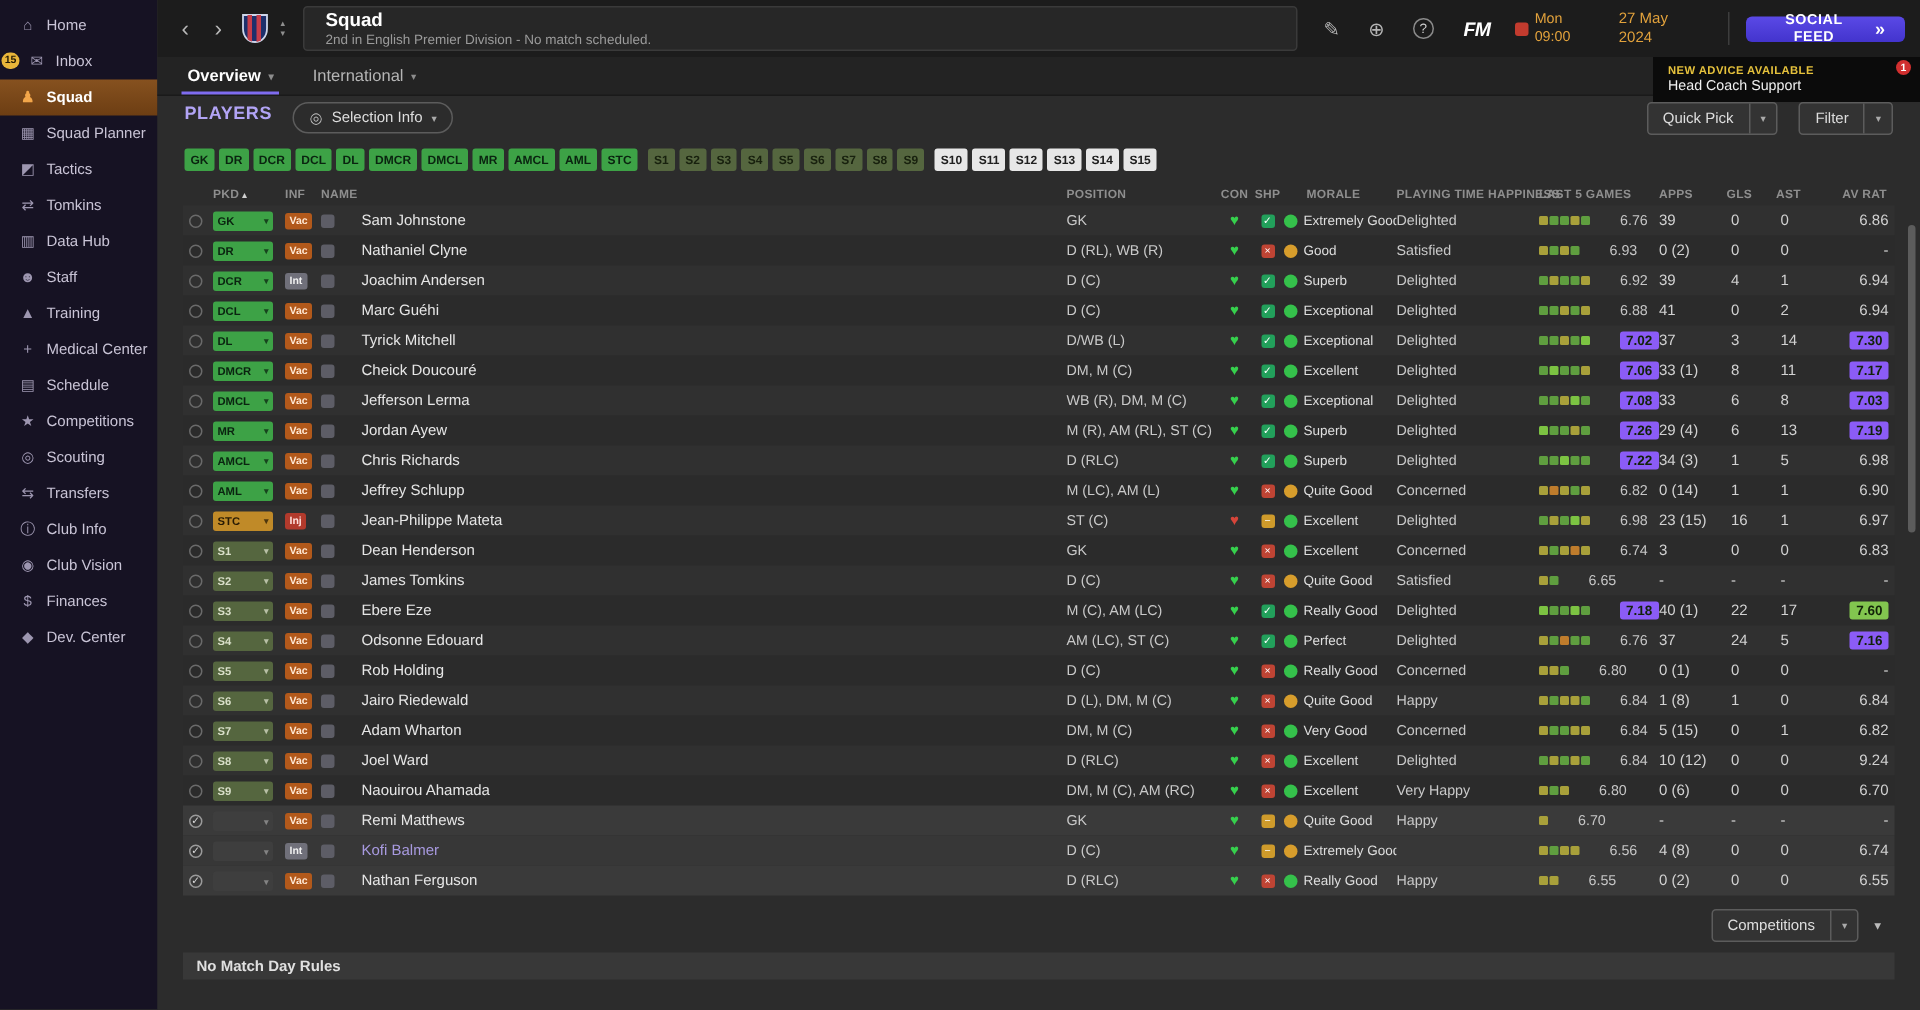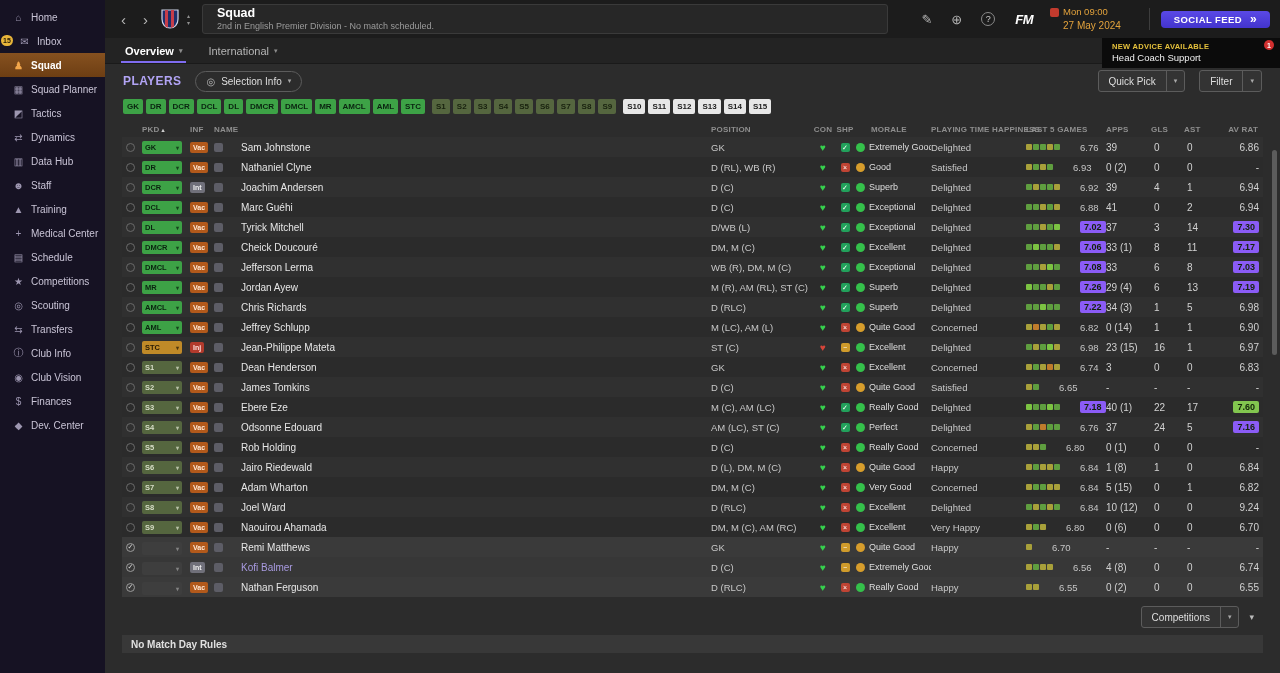--- a/index.html
+++ b/index.html
@@ -19,42 +19,42 @@
   .nav-arrow{color:#b9b9b9;font-size:15px;padding:0 6px;line-height:1;cursor:pointer}
   .crest{display:flex;align-items:center;margin-left:2px;cursor:pointer}
   .updown{display:flex;flex-direction:column;color:#8f8f8f;font-size:6px;line-height:1;gap:1px;cursor:pointer;padding:0 3px}
   .title-panel{width:686px;height:30px;background:#272727;border:1px solid #3a3a3a;border-radius:3px;display:flex;flex-direction:column;justify-content:center;padding:0 14px;margin-left:4px}
   .page-title{font-size:12.5px;font-weight:bold;color:#fff;line-height:1.25}
   .page-subtitle{font-size:9px;color:#9b9b9b;line-height:1.2}
   .tb-spacer{flex:1}
   .tb-icon{color:#b5b5b5;font-size:13px;padding:0 7px;cursor:pointer}
   .tb-icon.help{font-size:9px;border:1px solid #8a8a8a;border-radius:50%;width:14px;height:14px;display:flex;align-items:center;justify-content:center;padding:0;margin:0 7px;color:#cfcfcf}
   .fm-logo{color:#fff;font-weight:bold;font-style:italic;font-size:13px;padding:0 8px;letter-spacing:-.5px;cursor:pointer}
-  .date-block{display:flex;flex-direction:column;line-height:1.3;margin:0 17px 0 4px}
+  .date-block{display:flex;flex-direction:row;line-height:1.3;margin:0 6px 0 4px}
   .date-top{display:flex;align-items:center;gap:4px;color:#e2a23c;font-size:9.5px}
   .clock-ico{width:9px;height:9px;background:#c23b2e;border-radius:2px;display:inline-block}
   .date-bottom{color:#e2a23c;font-size:10px;font-weight:normal;padding-left:13px}
   .tb-divider{width:1px;height:22px;background:#3d3d3d;margin:0 6px}
   .social-btn{background:linear-gradient(180deg,#5a49e6,#4334cd);border:none;color:#fff;font-family:inherit;font-size:9.5px;font-weight:bold;letter-spacing:.4px;height:17px;padding:0 13px;border-radius:4px;display:flex;align-items:center;gap:8px;cursor:pointer}
   .social-btn .chev{font-size:12px}
   .advice{position:absolute;top:38px;right:0;width:178px;height:30px;background:#0b0b0b;display:flex;align-items:center;gap:6px;padding:0 10px 0 10px;z-index:6;cursor:pointer}
   .advice-text{flex:1;line-height:1.3}
   .advice-l1{color:#e5c13c;font-size:7.5px;font-weight:bold;letter-spacing:.3px}
   .advice-l2{color:#f0f0f0;font-size:9.5px}
   .avatar{position:relative;width:20px;height:20px;flex:none}
   .avatar-c{width:20px;height:20px;border-radius:50%;background:radial-gradient(circle at 50% 38%,#e8d9c4 0 35%,#caa87c 36% 60%,#5d5370 61%)}
   .avatar-badge{position:absolute;top:-3px;right:-4px;background:#d12f2f;color:#fff;font-size:7px;font-weight:bold;width:10px;height:10px;border-radius:50%;display:flex;align-items:center;justify-content:center}
   
   .tabs{height:26px;flex:none;background:#232323;border-bottom:1px solid #1a1a1a;display:flex;align-items:stretch;padding-left:20px;gap:26px}
   .tab{display:flex;align-items:center;gap:5px;font-size:11px;color:#b5b5b5;position:relative;cursor:pointer}
   .tab .caret{font-size:7px;color:#8d8d8d}
   .tab.active{color:#fff;font-weight:bold}
   .tab.active::after{content:"";position:absolute;left:-4px;right:-4px;bottom:0;height:2px;background:#7f6cf0}
   
-  .ptoolbar{height:30px;flex:none;display:flex;align-items:center;gap:14px;padding:4px 18px 0}
+  .ptoolbar{height:30px;flex:none;display:flex;gap:14px;padding:4px 18px 0}
   .ptitle{color:#b2a4f5;font-size:12px;font-weight:bold;letter-spacing:.4px}
   .selinfo{display:flex;align-items:center;gap:6px;border:1px solid #5c5c5c;border-radius:11px;height:21px;padding:0 10px;font-size:10px;color:#dedede;cursor:pointer}
   .selinfo .ico{font-size:10px;color:#bbb}
   .caret7{font-size:7px;color:#aaa}
   .tool-spacer{flex:1}
   .split{display:flex;align-items:center;border:1px solid #5c5c5c;border-radius:3px;height:22px;font-size:10px;color:#dedede;cursor:pointer;background:#333}
   .split .lbl{padding:0 10px}
   .split .sep{width:1px;height:100%;background:#5c5c5c}
   .split .car{padding:0 7px;font-size:7px;color:#aaa}
   
@@ -143,21 +143,21 @@
         <div class="sb-item">
           <span class="sb-ico">▦</span>
           <span class="sb-lbl">Squad Planner</span>
         </div>
         <div class="sb-item">
           <span class="sb-ico">◩</span>
           <span class="sb-lbl">Tactics</span>
         </div>
         <div class="sb-item">
           <span class="sb-ico">⇄</span>
-          <span class="sb-lbl">Dynamics</span>
+          <span class="sb-lbl">Tomkins</span>
         </div>
         <div class="sb-item">
           <span class="sb-ico">▥</span>
           <span class="sb-lbl">Data Hub</span>
         </div>
         <div class="sb-item">
           <span class="sb-ico">☻</span>
           <span class="sb-lbl">Staff</span>
         </div>
         <div class="sb-item">

